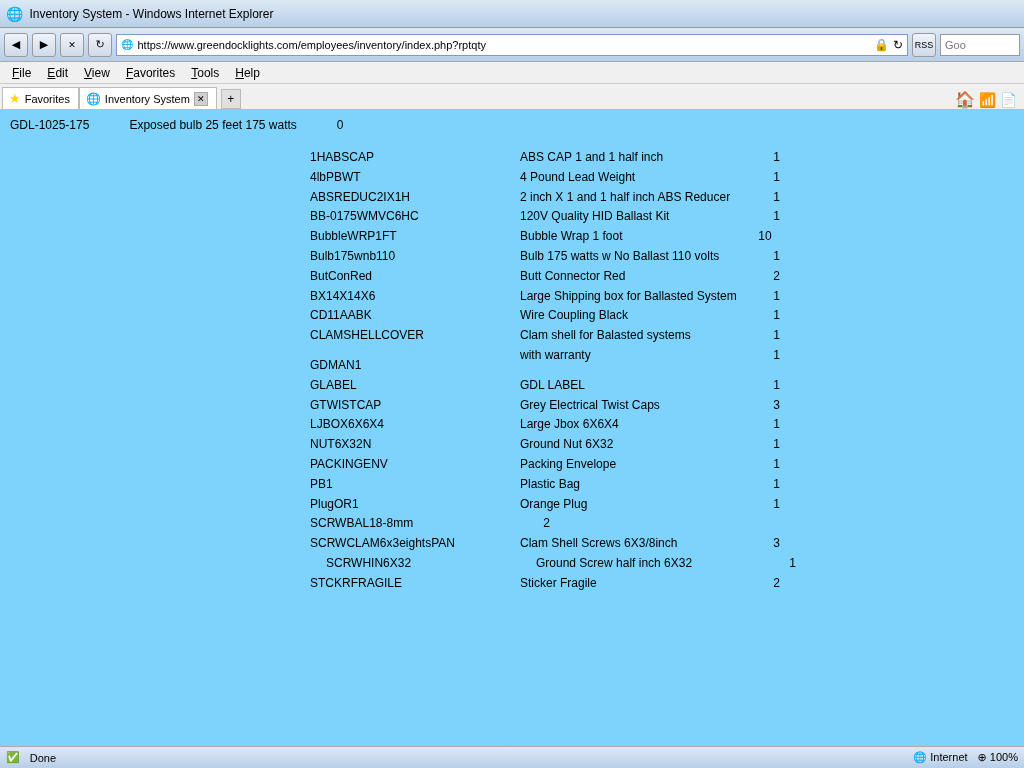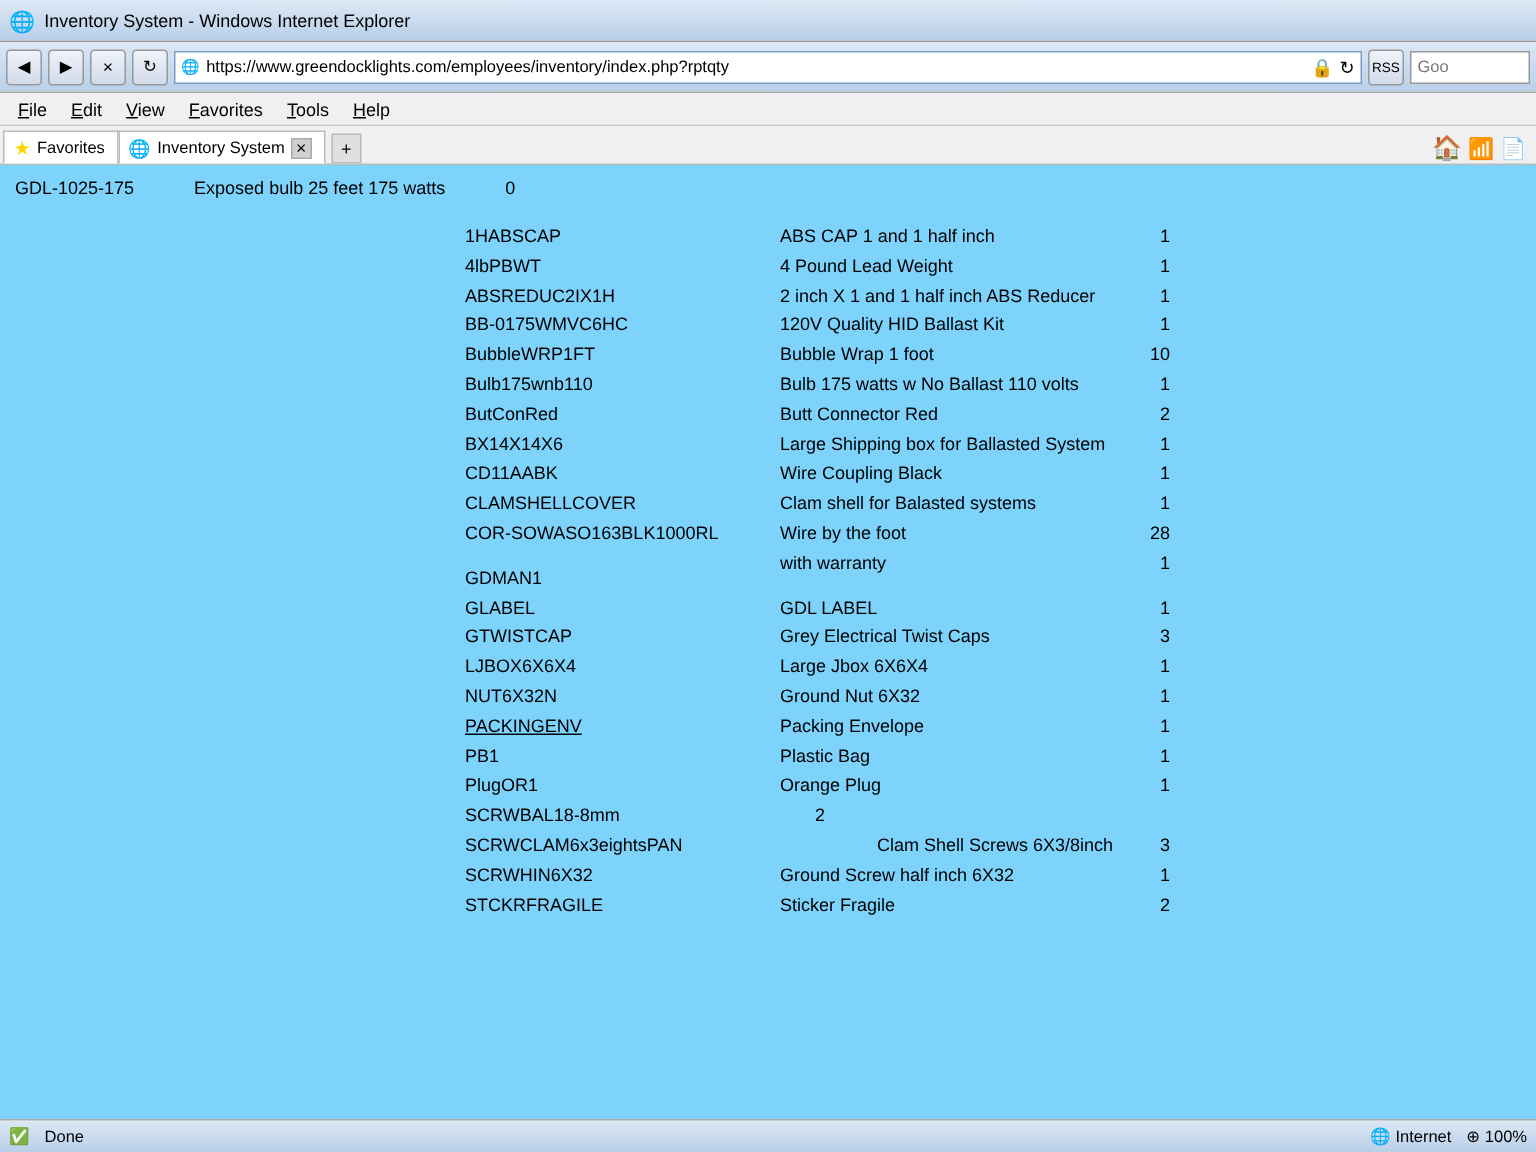--- a/index.html
+++ b/index.html
@@ -224,21 +224,21 @@
         <span style="width: 30px; text-align: right;">1</span>
       </div>
       <div style="display: flex; font-size: 12px; line-height: 1.65; align-items: flex-start;">
         <span style="width: 210px; min-width: 210px; padding-right: 8px;">BB-0175WMVC6HC</span>
         <span style="width: 230px; min-width: 230px; padding-right: 8px;">120V Quality HID Ballast Kit</span>
         <span style="width: 30px; text-align: right;">1</span>
       </div>
       <div style="display: flex; font-size: 12px; line-height: 1.65; align-items: flex-start;">
         <span style="width: 210px; min-width: 210px; padding-right: 8px;">BubbleWRP1FT</span>
         <span style="width: 230px; min-width: 230px; padding-right: 8px;">Bubble Wrap 1 foot</span>
-        <span style="width: 30px; text-align: right;">10</span>
+        <span style="width: 30px; text-align: center;">10</span>
       </div>
       <div style="display: flex; font-size: 12px; line-height: 1.65; align-items: flex-start;">
         <span style="width: 210px; min-width: 210px; padding-right: 8px;">Bulb175wnb110</span>
         <span style="width: 230px; min-width: 230px; padding-right: 8px;">Bulb 175 watts w No Ballast 110 volts</span>
         <span style="width: 30px; text-align: right;">1</span>
       </div>
       <div style="display: flex; font-size: 12px; line-height: 1.65; align-items: flex-start;">
         <span style="width: 210px; min-width: 210px; padding-right: 8px;">ButConRed</span>
         <span style="width: 230px; min-width: 230px; padding-right: 8px;">Butt Connector Red</span>
         <span style="width: 30px; text-align: right;">2</span>
@@ -252,25 +252,20 @@
         <span style="width: 210px; min-width: 210px; padding-right: 8px;">CD11AABK</span>
         <span style="width: 230px; min-width: 230px; padding-right: 8px;">Wire Coupling Black</span>
         <span style="width: 30px; text-align: right;">1</span>
       </div>
       <div style="display: flex; font-size: 12px; line-height: 1.65; align-items: flex-start;">
         <span style="width: 210px; min-width: 210px; padding-right: 8px;">CLAMSHELLCOVER</span>
         <span style="width: 230px; min-width: 230px; padding-right: 8px;">Clam shell for Balasted systems</span>
         <span style="width: 30px; text-align: right;">1</span>
       </div>
       <div style="display: flex; font-size: 12px; line-height: 1.65; align-items: flex-start;">
-        <span style="width: 210px; min-width: 210px; padding-right: 8px;">COR-SOWASO163BLK1000RL</span>
-        <span style="width: 230px; min-width: 230px; padding-right: 8px;">Wire by the foot</span>
-        <span style="width: 30px; text-align: right;">28</span>
-      </div>
-      <div style="display: flex; font-size: 12px; line-height: 1.65; align-items: flex-start;">
         <span style="width: 210px; min-width: 210px; padding-right: 8px; margin-top: 10px;">GDMAN1</span>
         <span style="width: 230px; min-width: 230px; padding-right: 8px;">with warranty</span>
         <span style="width: 30px; text-align: right;">1</span>
       </div>
       <div style="display: flex; font-size: 12px; line-height: 1.65; align-items: flex-start;">
         <span style="width: 210px; min-width: 210px; padding-right: 8px;">GLABEL</span>
         <span style="width: 230px; min-width: 230px; padding-right: 8px;">GDL LABEL</span>
         <span style="width: 30px; text-align: right;">1</span>
       </div>
       <div style="display: flex; font-size: 12px; line-height: 1.65; align-items: flex-start;">
@@ -282,45 +277,45 @@
         <span style="width: 210px; min-width: 210px; padding-right: 8px;">LJBOX6X6X4</span>
         <span style="width: 230px; min-width: 230px; padding-right: 8px;">Large Jbox 6X6X4</span>
         <span style="width: 30px; text-align: right;">1</span>
       </div>
       <div style="display: flex; font-size: 12px; line-height: 1.65; align-items: flex-start;">
         <span style="width: 210px; min-width: 210px; padding-right: 8px;">NUT6X32N</span>
         <span style="width: 230px; min-width: 230px; padding-right: 8px;">Ground Nut 6X32</span>
         <span style="width: 30px; text-align: right;">1</span>
       </div>
       <div style="display: flex; font-size: 12px; line-height: 1.65; align-items: flex-start;">
-        <span style="width: 210px; min-width: 210px; padding-right: 18px; text-decoration: underline;">PACKINGENV</span>
+        <span style="width: 210px; min-width: 210px; padding-right: 18px;">PACKINGENV</span>
         <span style="width: 230px; min-width: 230px; padding-right: 8px;">Packing Envelope</span>
         <span style="width: 30px; text-align: right;">1</span>
       </div>
       <div style="display: flex; font-size: 12px; line-height: 1.65; align-items: flex-start;">
         <span style="width: 210px; min-width: 210px; padding-right: 8px;">PB1</span>
         <span style="width: 230px; min-width: 230px; padding-right: 8px;">Plastic Bag</span>
         <span style="width: 30px; text-align: right;">1</span>
       </div>
       <div style="display: flex; font-size: 12px; line-height: 1.65; align-items: flex-start;">
         <span style="width: 210px; min-width: 210px; padding-right: 8px;">PlugOR1</span>
         <span style="width: 230px; min-width: 230px; padding-right: 8px;">Orange Plug</span>
         <span style="width: 30px; text-align: right;">1</span>
       </div>
       <div style="display: flex; font-size: 12px; line-height: 1.65; align-items: flex-start;">
         <span style="width: 210px; min-width: 210px; padding-right: 8px;">SCRWBAL18-8mm</span>
         <span style="width: 30px; text-align: right;">2</span>
       </div>
       <div style="display: flex; font-size: 12px; line-height: 1.65; align-items: flex-start;">
         <span style="width: 210px; min-width: 210px; padding-right: 8px;">SCRWCLAM6x3eightsPAN</span>
-        <span style="width: 230px; min-width: 230px; padding-right: 8px; text-align: right;">Clam Shell Screws 6X3/8inch</span>
+        <span style="width: 230px; min-width: 230px; padding-right: 8px;">Clam Shell Screws 6X3/8inch</span>
         <span style="width: 30px; text-align: right;">3</span>
       </div>
       <div style="display: flex; font-size: 12px; line-height: 1.65; align-items: flex-start;">
-        <span style="width: 210px; min-width: 210px; padding-right: 8px;">SCRWHIN6X32</span>
+        <span style="width: 210px; min-width: 210px; padding-right: 8px; margin-left: 16px;">SCRWHIN6X32</span>
         <span style="width: 230px; min-width: 230px; padding-right: 8px;">Ground Screw half inch 6X32</span>
         <span style="width: 30px; text-align: right;">1</span>
       </div>
       <div style="display: flex; font-size: 12px; line-height: 1.65; align-items: flex-start;">
         <span style="width: 210px; min-width: 210px; padding-right: 8px;">STCKRFRAGILE</span>
         <span style="width: 230px; min-width: 230px; padding-right: 8px;">Sticker Fragile</span>
         <span style="width: 30px; text-align: right;">2</span>
       </div>
     </div>
 </div>

